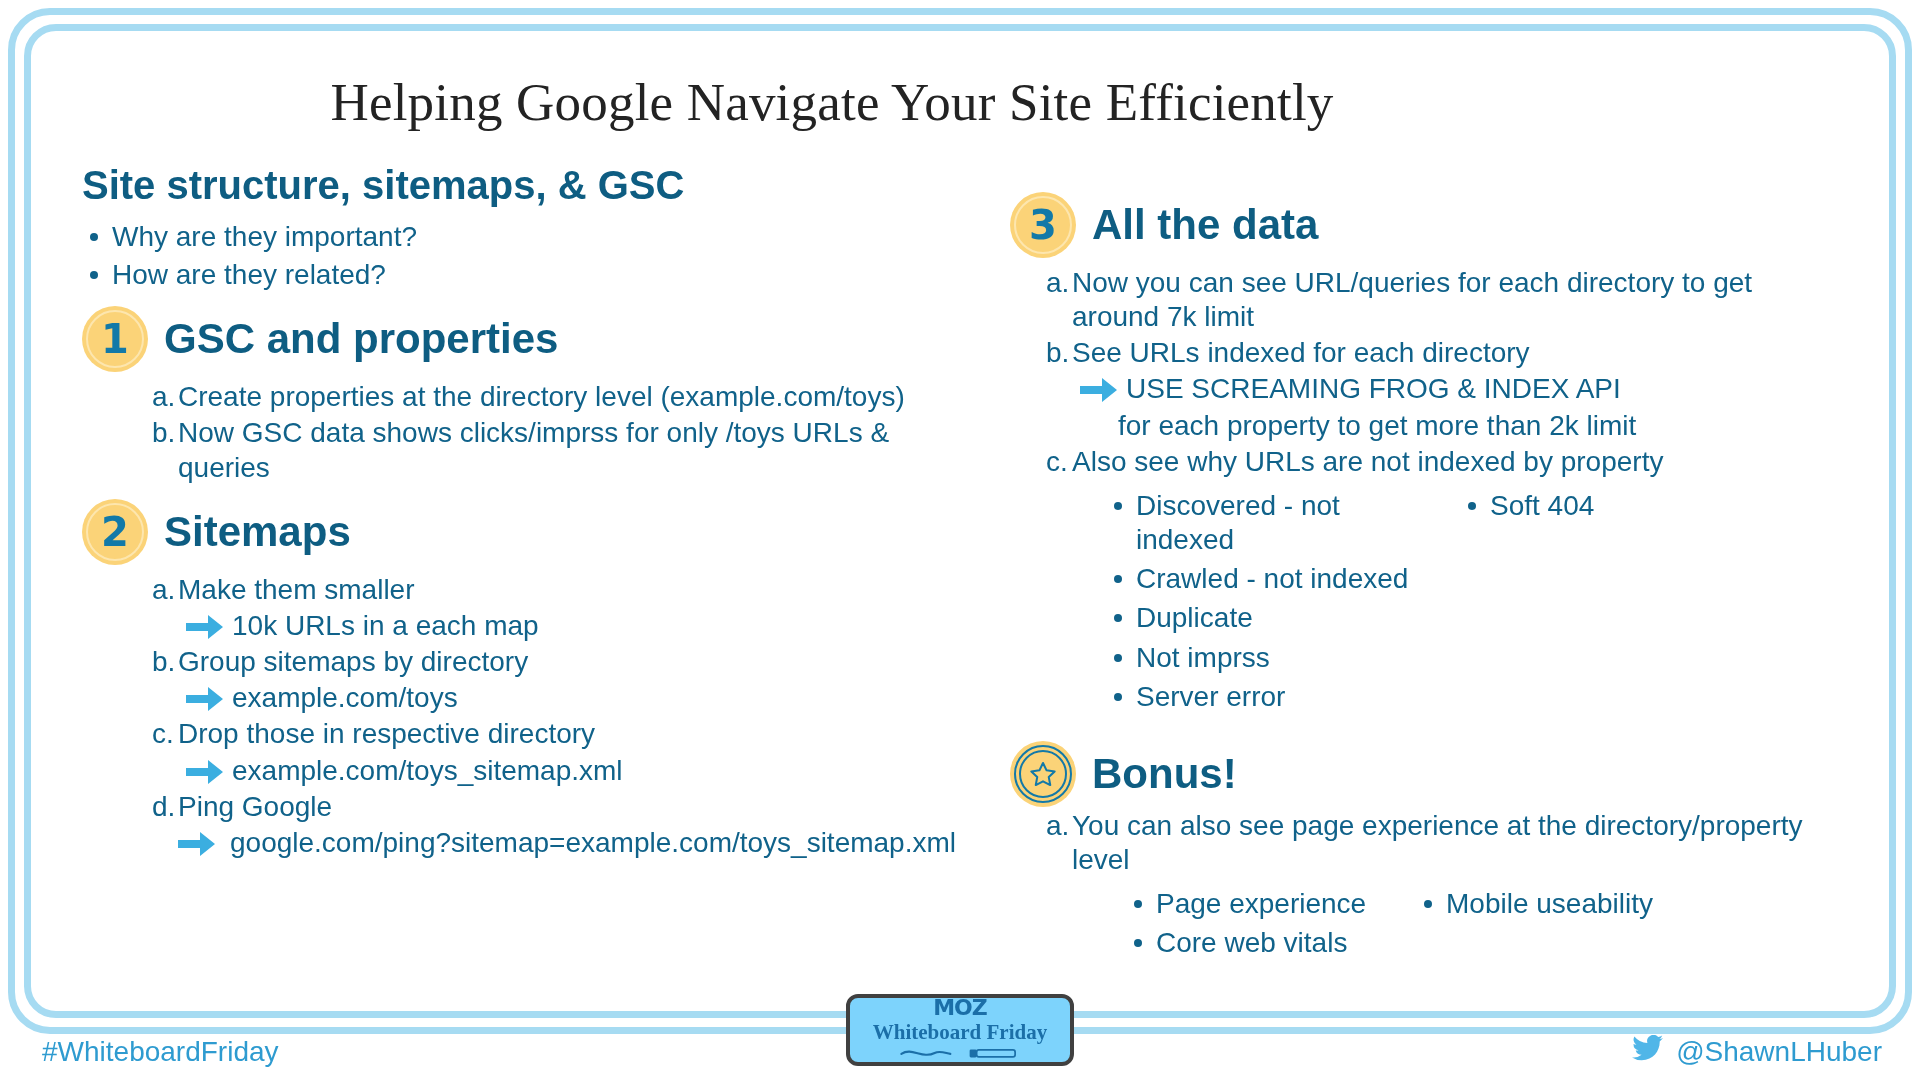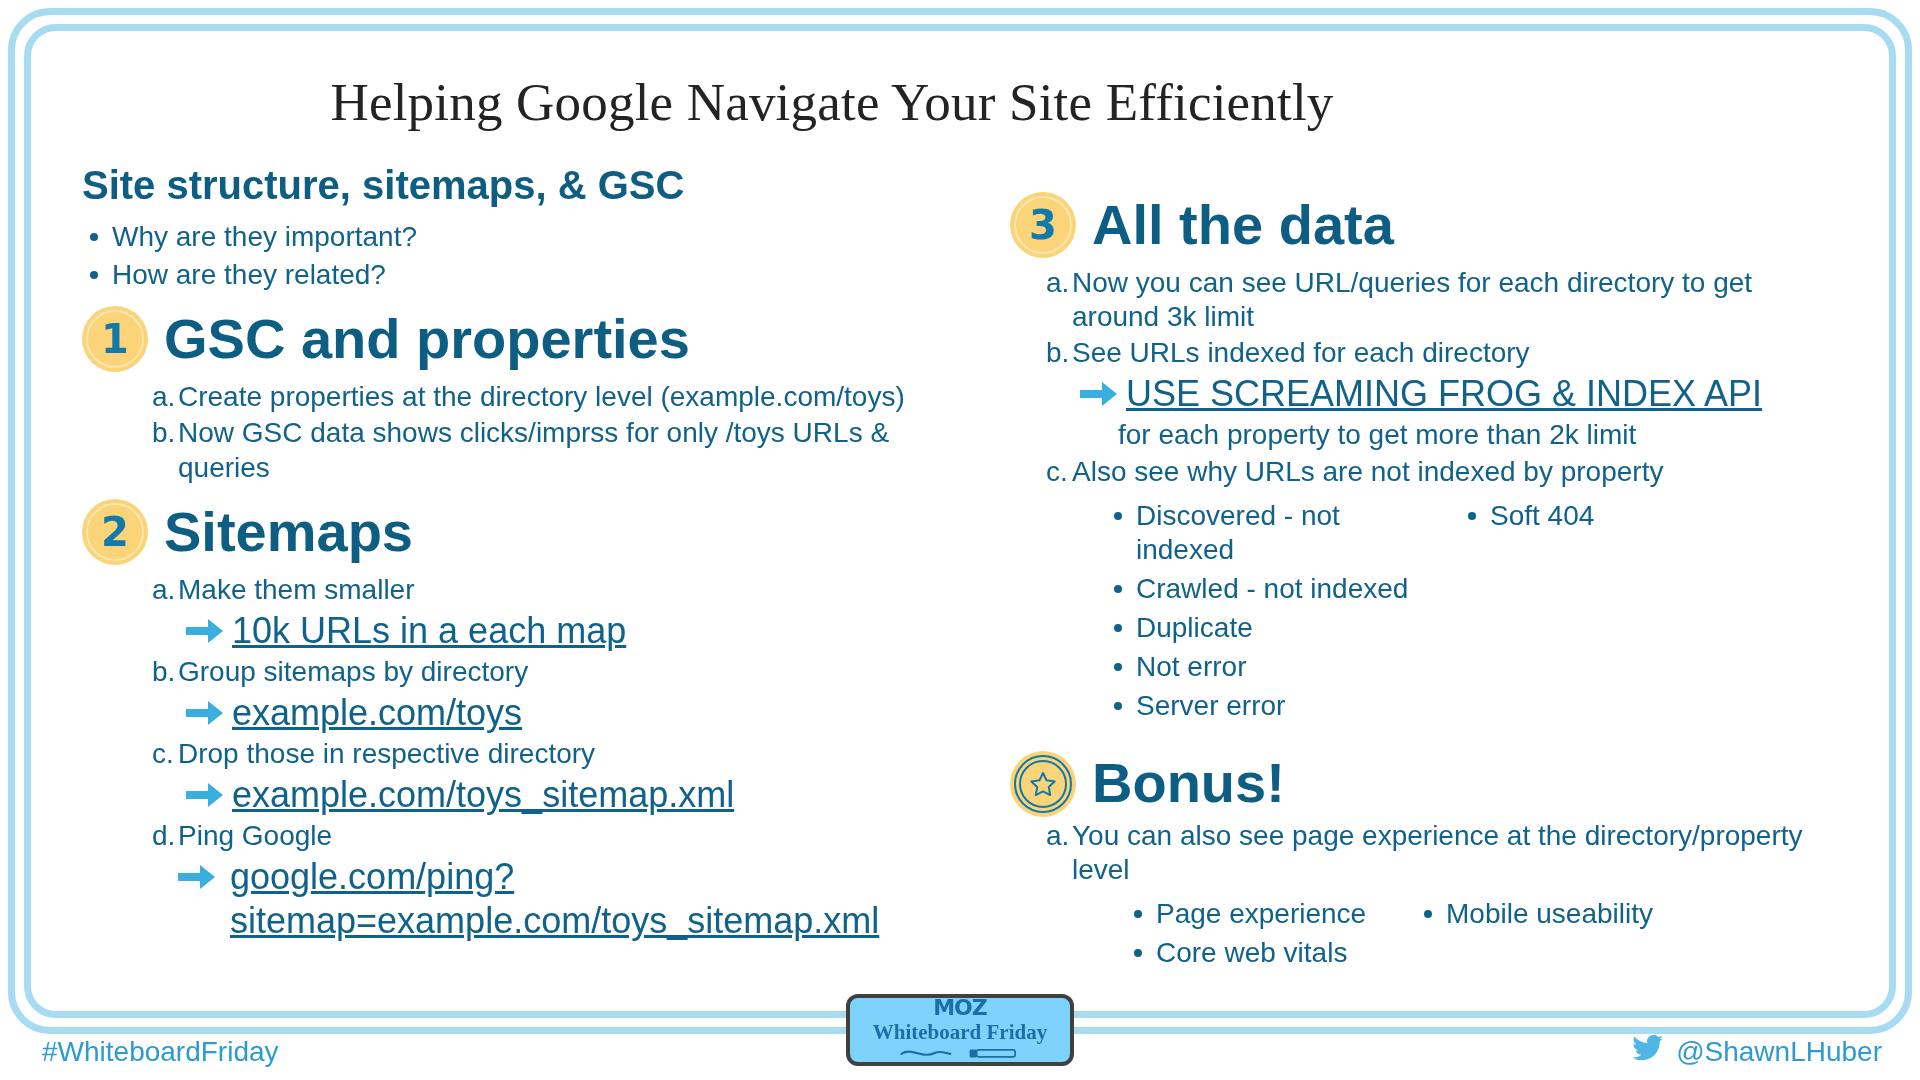--- a/index.html
+++ b/index.html
@@ -55,21 +55,21 @@
   }
   .sec-head.plain { margin-bottom: 12px; }
 
   .head-row {
     display: flex;
     align-items: center;
     gap: 16px;
     margin-top: 14px;
     margin-bottom: 8px;
   }
-  .head-row .sec-head { font-size: 56px; }
+  .head-row .sec-head { font-size: 42px; }
 
   
   .badge {
     position: relative;
     flex: 0 0 auto;
     width: 66px; height: 66px;
     border-radius: 50%;
     background: #FBD378;
     display: flex;
     align-items: center;
@@ -139,25 +139,24 @@
 
   
   .col-right .letter-list { margin-left: 36px; }
 
   
   .arrow-item {
     display: flex;
     align-items: flex-start;
     gap: 8px;
     margin-left: 34px;
-    font-size: 36px;
+    font-size: 28px;
     color: #10628A;
     line-height: 1.22;
     margin-bottom: 2px;
-    text-decoration: underline;
   }
   .arrow-item.wide { margin-left: 26px; gap: 14px; }
   .arrow-icon {
     flex: 0 0 auto;
     width: 38px; height: 30px;
     margin-top: 3px;
   }
 
   
   .bullet-grid {
@@ -330,21 +329,21 @@
       <div class="badge">
         <span class="num">3</span>
       </div>
       <div class="sec-head">All the data</div>
     </div>
 
     <div class="letter-list">
 
       <div class="letter-item">
         <span class="lbl">a.</span>
-        <span class="txt">Now you can see URL/queries for each directory to get around 3k limit</span>
+        <span class="txt">Now you can see URL/queries for each directory to get around 7k limit</span>
       </div>
 
       <div class="letter-item">
         <span class="lbl">b.</span>
         <span class="txt">See URLs indexed for each directory</span>
       </div>
 
       <div class="arrow-item">
         <span class="arrow-icon">
           <svg viewBox="0 0 38 30" width="38" height="30" aria-hidden="true">
@@ -361,21 +360,21 @@
         <span class="lbl">c.</span>
         <span class="txt">Also see why URLs are not indexed by property</span>
       </div>
     </div>
 
     <div class="bullet-grid">
       <ul class="disc">
         <li>Discovered - not indexed</li>
         <li>Crawled - not indexed</li>
         <li>Duplicate</li>
-        <li>Not error</li>
+        <li>Not imprss</li>
         <li>Server error</li>
       </ul>
       <ul class="disc">
         <li>Soft 404</li>
       </ul>
     </div>
 
     <div class="head-row" style="margin-top:22px;">
       <div class="badge star">
         <span class="ring2"></span>

